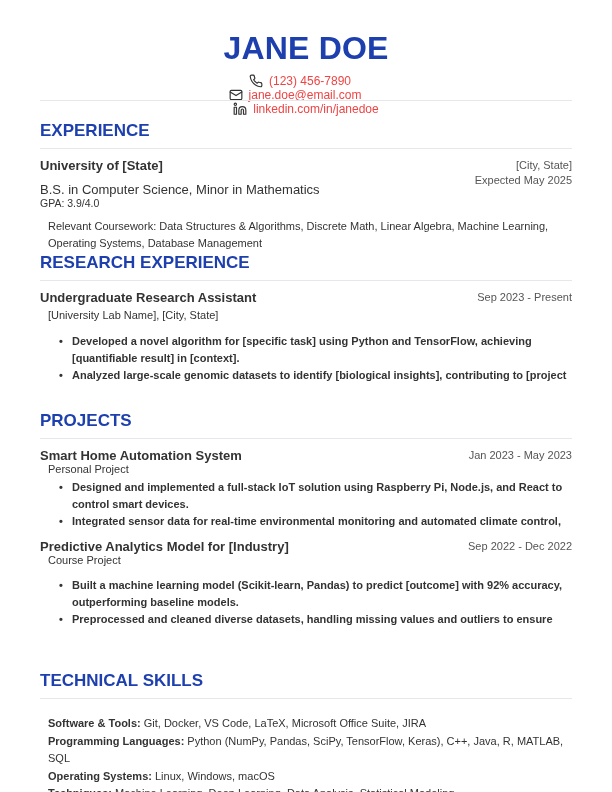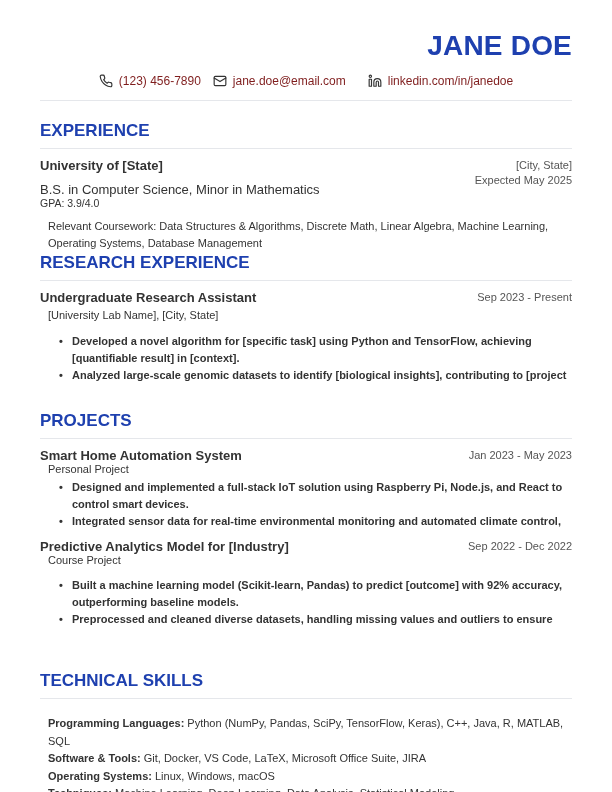--- a/index.html
+++ b/index.html
@@ -1,20 +1,20 @@
 <!DOCTYPE html>
 <html><head>
 <meta charset="utf-8">
 <style>
   * { box-sizing: border-box; margin: 0; padding: 0; }
   html, body { width: 612px; height: 792px; background: #ffffff; overflow: hidden; }
   body { font-family: "Liberation Sans", "DejaVu Sans", sans-serif; color: #333333; position: relative; }
   .page { position: absolute; left: 40px; top: 0; width: 532px; height: 792px; }
-  .name { position: absolute; top: 30px; left: 0; width: 532px; text-align: right; font-size: 28px; font-weight: bold; color: #1e40af; letter-spacing: 0.2px; }
-  .contact { position: absolute; top: 74px; left: 0; width: 532px; display: flex; justify-content: center; align-items: center; font-size: 12px; color: #7f1d1d; }
+  .name { position: absolute; top: 30px; left: 0; width: 532px; text-align: center; font-size: 32px; font-weight: bold; color: #1e40af; letter-spacing: 0.2px; }
+  .contact { position: absolute; top: 74px; left: 0; width: 532px; display: flex; justify-content: center; align-items: center; font-size: 12px; color: #ef4444; flex-direction: column; }
   .contact .ci { display: flex; align-items: center; }
   .contact .ci svg { width: 14px; height: 14px; margin-right: 6px; }
   .contact .ci.phone { margin-right: 12px; }
   .contact .ci.email { margin-right: 22px; }
   .hdr-rule { position: absolute; top: 100px; left: 0; width: 532px; height: 1px; background: #e5e7eb; }
   .section { position: absolute; left: 0; width: 532px; overflow: hidden; }
   .sec-title { font-size: 17px; font-weight: bold; color: #1e40af; height: 22px; line-height: 22px; }
   .sec-rule { height: 1px; background: #e5e7eb; margin-top: 6px; }
   .row { display: flex; justify-content: space-between; align-items: flex-start; }
   .title { font-size: 13px; font-weight: bold; color: #333; }
@@ -115,20 +115,20 @@
     <ul class="bullets" style="margin-top:11px;height:52px;">
       <li>Built a machine learning model (Scikit-learn, Pandas) to predict [outcome] with 92% accuracy, outperforming baseline models.</li>
       <li>Preprocessed and cleaned diverse datasets, handling missing values and outliers to ensure data integrity for analysis.</li>
     </ul>
   </div>
 
   <div class="section" style="top:670px;height:122px;">
     <div class="sec-title">TECHNICAL SKILLS</div>
     <div class="sec-rule"></div>
     <div class="skills" style="margin-top:16px;">
+      <div><b>Software &amp; Tools:</b><span> Git, Docker, VS Code, LaTeX, Microsoft Office Suite, JIRA</span></div>
       <div><b>Programming Languages:</b><span> Python (NumPy, Pandas, SciPy, TensorFlow, Keras), C++, Java, R, MATLAB, SQL</span></div>
-      <div><b>Software &amp; Tools:</b><span> Git, Docker, VS Code, LaTeX, Microsoft Office Suite, JIRA</span></div>
       <div><b>Operating Systems:</b><span> Linux, Windows, macOS</span></div>
       <div><b>Techniques:</b><span> Machine Learning, Deep Learning, Data Analysis, Statistical Modeling</span></div>
     </div>
   </div>
 
 </div>
 
 </body></html>

